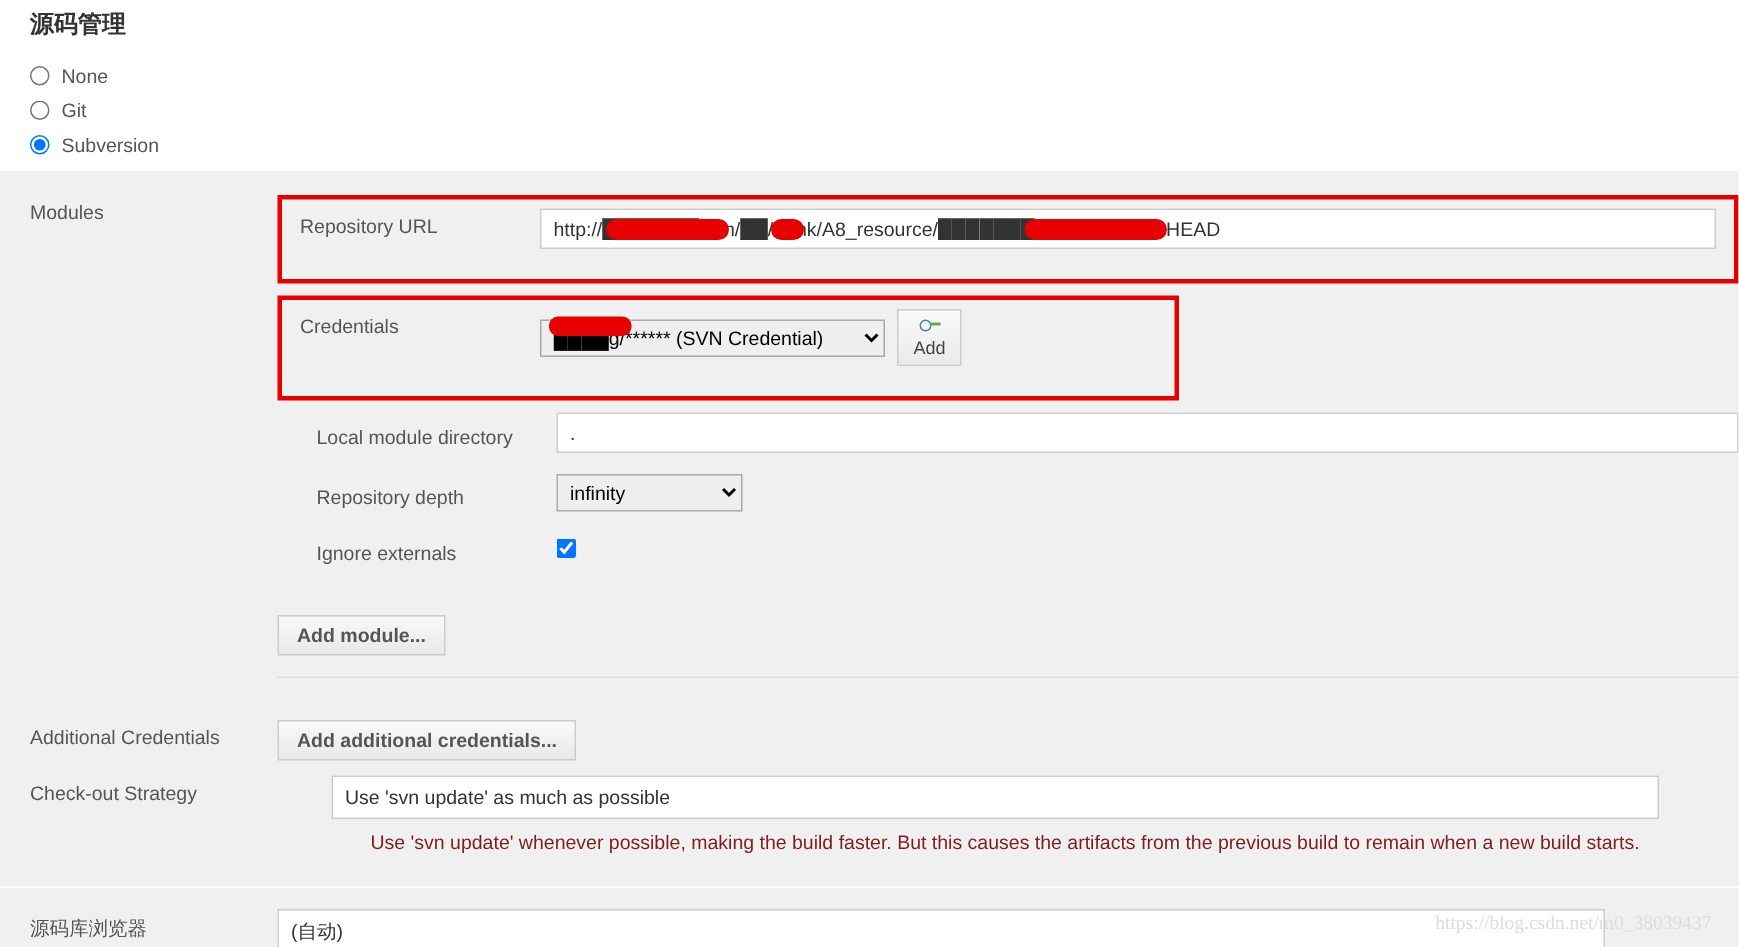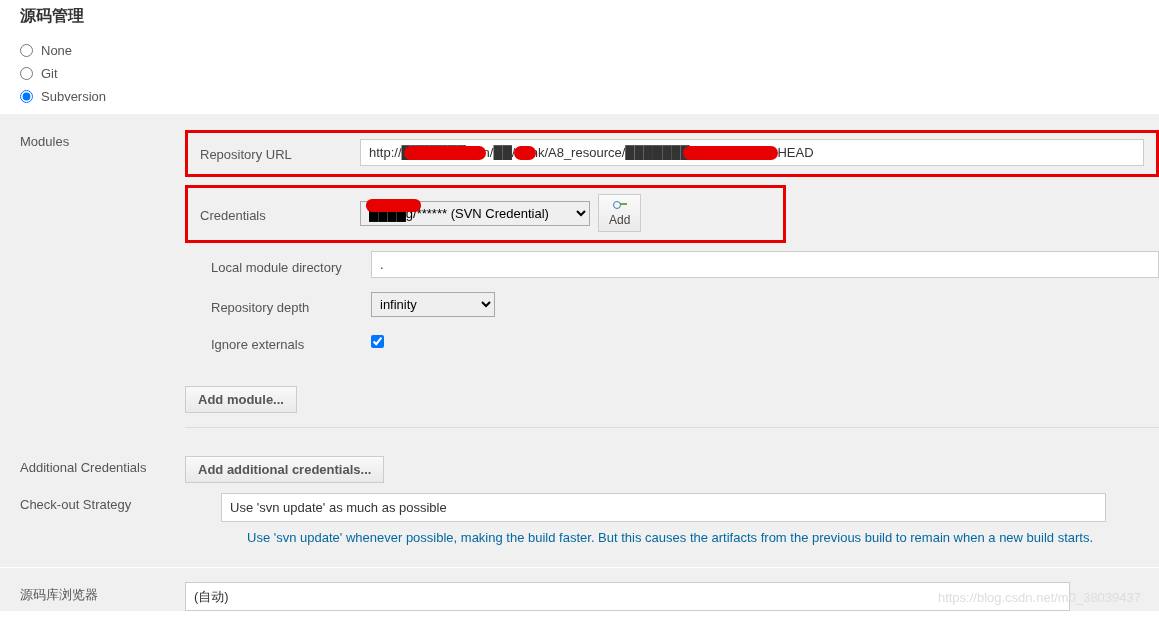--- a/index.html
+++ b/index.html
@@ -12,35 +12,35 @@
     .row-label { width: 165px; flex-shrink: 0; color: #555; font-size: 13px; padding-top: 4px; }
     .row-sublabel { width: 160px; flex-shrink: 0; color: #555; font-size: 13px; padding-top: 6px; }
     .row-content { flex: 1; }
     .indented-rows { padding-left: 26px; }
     .text-input { width: 100%; max-width: 790px; padding: 5px 8px; border: 1px solid #ccc; background: #fff; font-size: 13px; color: #333; }
     .text-input-full { width: 885px; padding: 6px 8px; border: 1px solid #ccc; background: #fff; font-size: 13px; color: #333; }
     select { padding: 3px 4px; border: 1px solid #a9a9a9; background: #efefef; font-size: 13px; }
     .dropdown-sm { width: 124px; }
     .dropdown-cred { width: 230px; }
     .btn { display: inline-flex; align-items: center; gap: 5px; padding: 5px 12px; border: 1px solid #ccc; background: linear-gradient(#f9f9f9,#e9e9e9); color: #555; font-size: 13px; font-weight: bold; cursor: pointer; }
-    .highlight-box { border: 3px solid #e60000; padding: 6px 12px 8px 12px; margin-bottom: 8px; display: flex; align-items: center; }
+    .highlight-box { border: 3px solid #e60000; padding: 6px 12px 20px 12px; margin-bottom: 8px; display: flex; }
     .highlight-box .row-sublabel { padding-top: 4px; }
     .highlight-short { width: 601px; }
     .subrow { display: flex; align-items: center; margin-bottom: 14px; }
     .field-wrap { flex: 1; position: relative; max-width: 790px; }
     .redact { position: absolute; background: #e60000; height: 14px; border-radius: 7px; }
     .cred-wrap { display: flex; align-items: center; gap: 8px; position: relative; }
     .redact-cred { position: absolute; top: 5px; left: 6px; width: 55px; height: 13px; background: #e60000; border-radius: 6px; }
     .add-btn { display: inline-flex; align-items: center; gap: 4px; padding: 4px 10px; border: 1px solid #ccc; background: linear-gradient(#fafafa,#eaeaea); cursor: pointer; font-size: 12px; color: #444; flex-direction: column; }
     .key-icon { display: inline-block; width: 14px; height: 10px; position: relative; }
     .key-icon::before { content: ""; position: absolute; left: 0; top: 2px; width: 6px; height: 6px; border: 1.5px solid #3a7fbf; border-radius: 50%; }
     .key-icon::after { content: ""; position: absolute; left: 7px; top: 4px; width: 7px; height: 2px; background: #6aa84f; }
-    .desc-text { color: #0369a1; padding: 8px 0 18px 26px; font-size: 13px; }
+    .desc-text { color: #7f1d1d; padding: 8px 0 18px 26px; font-size: 13px; }
     .module-group { border-bottom: 1px solid #ddd; padding-bottom: 14px; margin-bottom: 14px; }
-    .watermark { position: absolute; bottom: 26px; right: 18px; color: #ddd; font-size: 13px; font-family: Liberation Sans, sans-serif; }
+    .watermark { position: absolute; bottom: 8px; right: 18px; color: #ddd; font-size: 13px; font-family: Liberation Serif, serif; }
     input[type="checkbox"] { width: 13px; height: 13px; }
     input[type="radio"] { width: 13px; height: 13px; }
   </style>
 </head>
 <body>
 
 <div class="section-title">源码管理</div>
 
 <div class="radio-row">
   <input type="radio" name="scm" style="">

